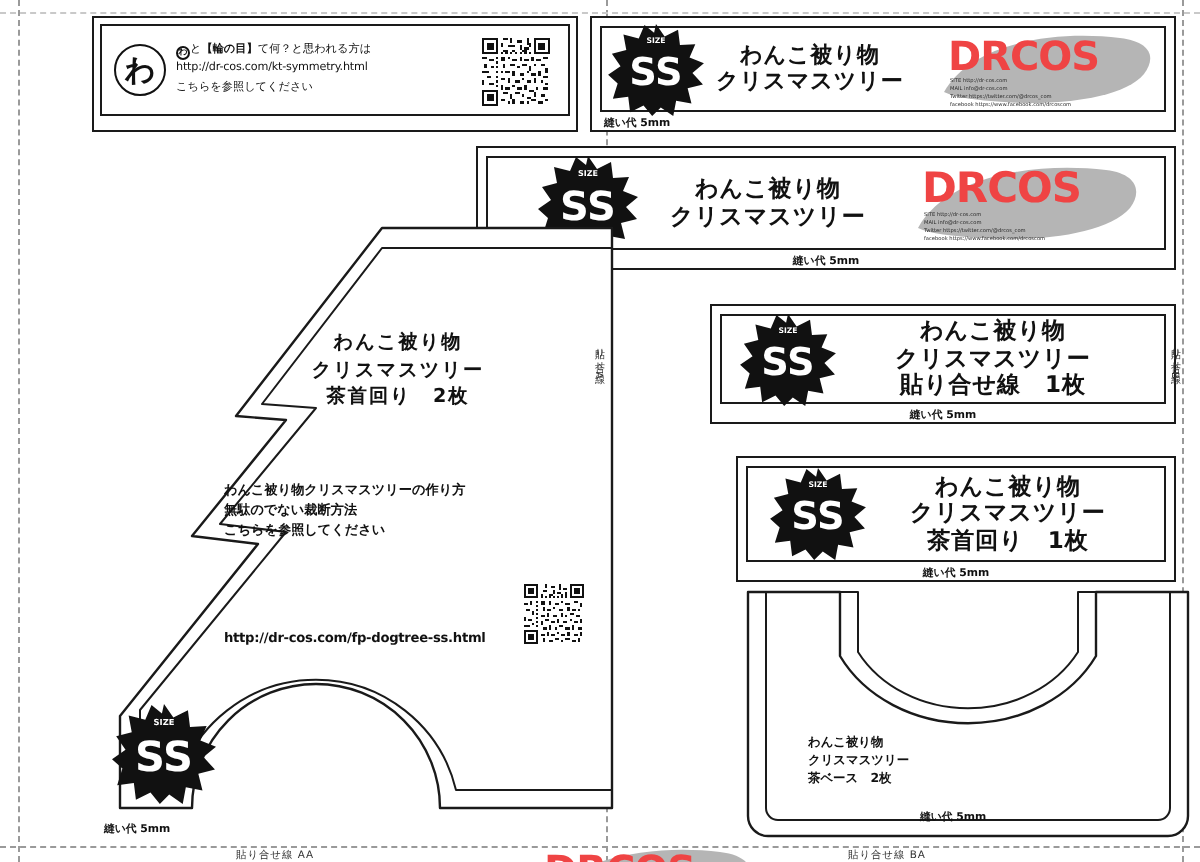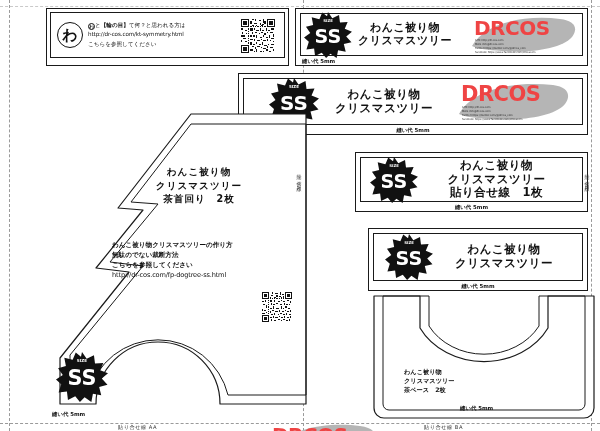--- a/index.html
+++ b/index.html
@@ -197,21 +197,21 @@
     letter-spacing: 1px;
   }
   .tree-body {
     position: absolute;
     font-size: 6.6px;
     line-height: 1.52;
     color: #111;
     white-space: nowrap;
     font-weight: bold;
   }
-  .tree-body .urlline { font-weight: normal; letter-spacing: -0.15px; }
+  .tree-body .urlline { font-weight: bold; letter-spacing: -0.15px; margin-top: 44px; }
 
   
   .small-cap {
     position: absolute;
     font-size: 6.2px;
     font-weight: bold;
     line-height: 1.45;
     color: #111;
     white-space: nowrap;
   }
@@ -453,20 +453,21 @@
       <div class="ss-badge" style="margin-left:12px;">
         <svg width="48" height="46" viewBox="0 0 100 96" aria-hidden="true">
           <polygon fill="#111" points="50,0 59,13 73,6 75,22 91,21 85,35 100,41 88,51 99,63 83,67 87,83 71,80 68,96 55,87 46,96 37,85 23,92 21,76 5,78 10,62 0,53 13,44 4,31 19,27 16,11 32,15 38,1 48,9"></polygon>
           <text x="50" y="20" font-size="8" fill="#fff" text-anchor="middle" font-family="DejaVu Sans, sans-serif" font-weight="bold">SIZE</text>
           <text x="50" y="64" font-size="40" fill="#fff" text-anchor="middle" font-family="DejaVu Sans, sans-serif" font-weight="bold">SS</text>
         </svg>
       </div>
       <div class="piece-title" style="font-size:11.5px; margin-right:8px;">
         <div>わんこ被り物</div>
         <div>クリスマスツリー</div>
+        <div>茶首回り　1枚</div>
       </div>
     </div>
     <div class="seam-cap" style="left:50%; transform:translateX(-50%); bottom:0px;">縫い代 5mm</div>
   </div>
 
   
   <svg class="abs" style="left:0px; top:112px;" width="306" height="312" viewBox="0 0 306 312" aria-hidden="true">
 
     <path d="M191,2
              L118,96 L143,98 L96,156 L129,160 L60,246 L60,292 L96,292

